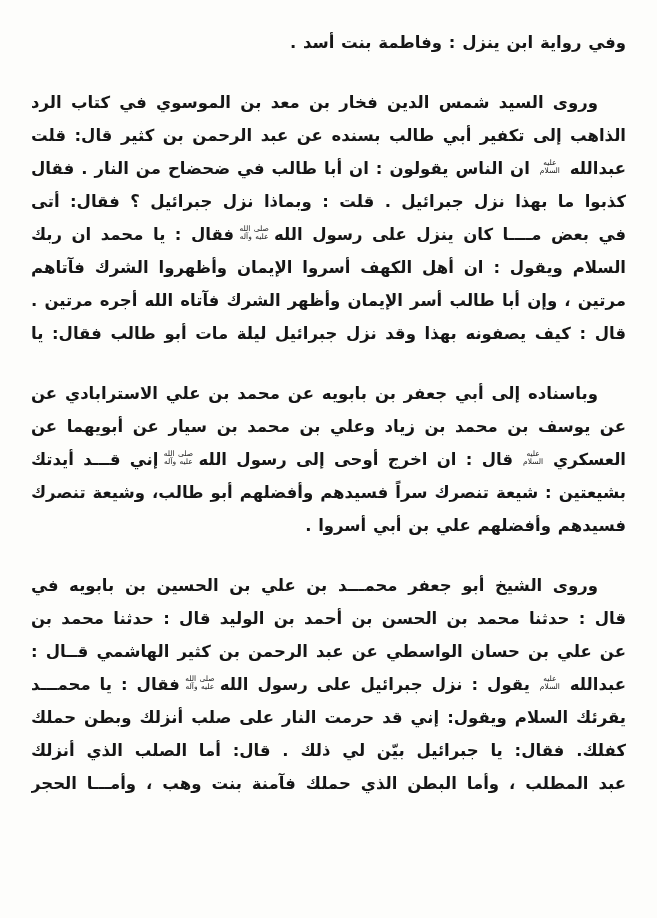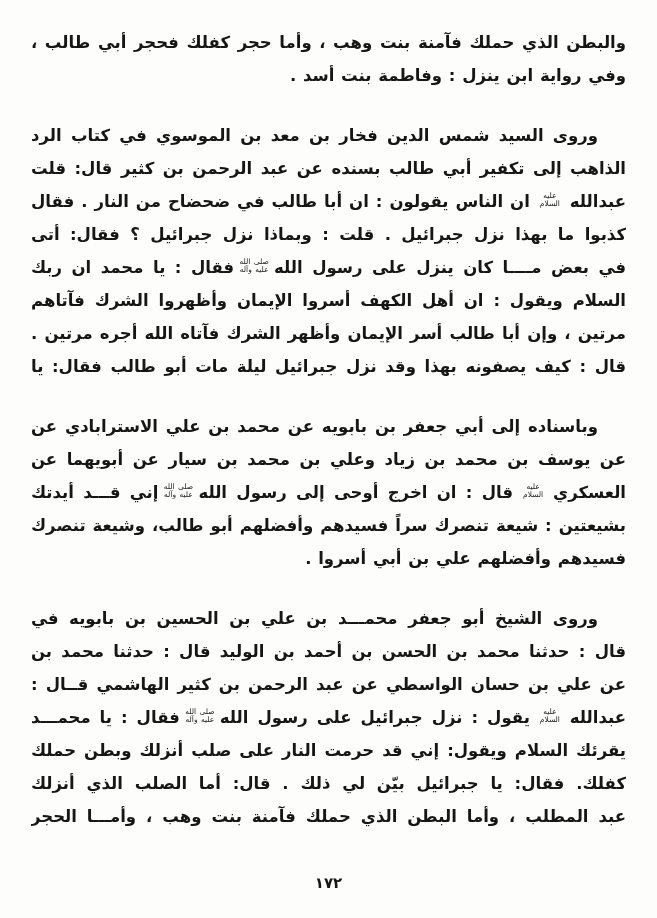--- a/index.html
+++ b/index.html
@@ -74,21 +74,20 @@
     letter-spacing: 2px;
     color: #161616;
   }
 </style>
 </head>
 <body>
 
 <div class="page">
   <div class="text-block">
       <div class="para">
-        <div class="line"><span class="seg">والبطن الذي حملك فآمنة بنت وهب ، وأما حجر كفلك فحجر أبي طالب ،</span></div>
         <div class="line end"><span class="seg">وفي رواية ابن ينزل : وفاطمة بنت أسد .</span></div>
       </div>
       <div class="para indent">
         <div class="line"><span class="seg">وروى السيد شمس الدين فخار بن معد بن الموسوي في كتاب الرد على</span></div>
         <div class="line"><span class="seg">الذاهب إلى تكفير أبي طالب بسنده عن عبد الرحمن بن كثير قال: قلت لأبي</span></div>
         <div class="line"><span class="seg">عبدالله</span><span class="honorific">عليه السلام</span><span class="seg">ان الناس يقولون : ان أبا طالب في ضحضاح من النار . فقال :</span></div>
         <div class="line"><span class="seg">كذبوا ما بهذا نزل جبرائيل . قلت : وبماذا نزل جبرائيل ؟ فقال: أتى جبرائيل</span></div>
         <div class="line"><span class="seg">في بعض مــــا كان ينزل على رسول الله</span><span class="honorific">صلى الله عليه وآله</span><span class="seg">فقال : يا محمد ان ربك يقرئك</span></div>
         <div class="line"><span class="seg">السلام ويقول : ان أهل الكهف أسروا الإيمان وأظهروا الشرك فآتاهم الله أجرهم</span></div>
         <div class="line"><span class="seg">مرتين ، وإن أبا طالب أسر الإيمان وأظهر الشرك فآتاه الله أجره مرتين . ثم</span></div>
@@ -104,14 +103,13 @@
       <div class="para indent">
         <div class="line"><span class="seg">وروى الشيخ أبو جعفر محمـــد بن علي بن الحسين بن بابويه في كتاب المجالس</span></div>
         <div class="line"><span class="seg">قال : حدثنا محمد بن الحسن بن أحمد بن الوليد قال : حدثنا محمد بن الحسن الصفار</span></div>
         <div class="line"><span class="seg">عن علي بن حسان الواسطي عن عبد الرحمن بن كثير الهاشمي قــال : سمعت أبا</span></div>
         <div class="line"><span class="seg">عبدالله</span><span class="honorific">عليه السلام</span><span class="seg">يقول : نزل جبرائيل على رسول الله</span><span class="honorific">صلى الله عليه وآله</span><span class="seg">فقال : يا محمـــد ان الله</span></div>
         <div class="line"><span class="seg">يقرئك السلام ويقول: إني قد حرمت النار على صلب أنزلك وبطن حملك وحجر</span></div>
         <div class="line"><span class="seg">كفلك. فقال: يا جبرائيل بيّن لي ذلك . قال: أما الصلب الذي أنزلك فعبدالله بن</span></div>
         <div class="line"><span class="seg">عبد المطلب ، وأما البطن الذي حملك فآمنة بنت وهب ، وأمـــا الحجر الذي</span></div>
       </div>
     </div>
-  <div class="page-number">١٧٢</div>
 </div>
 
 </body></html>

